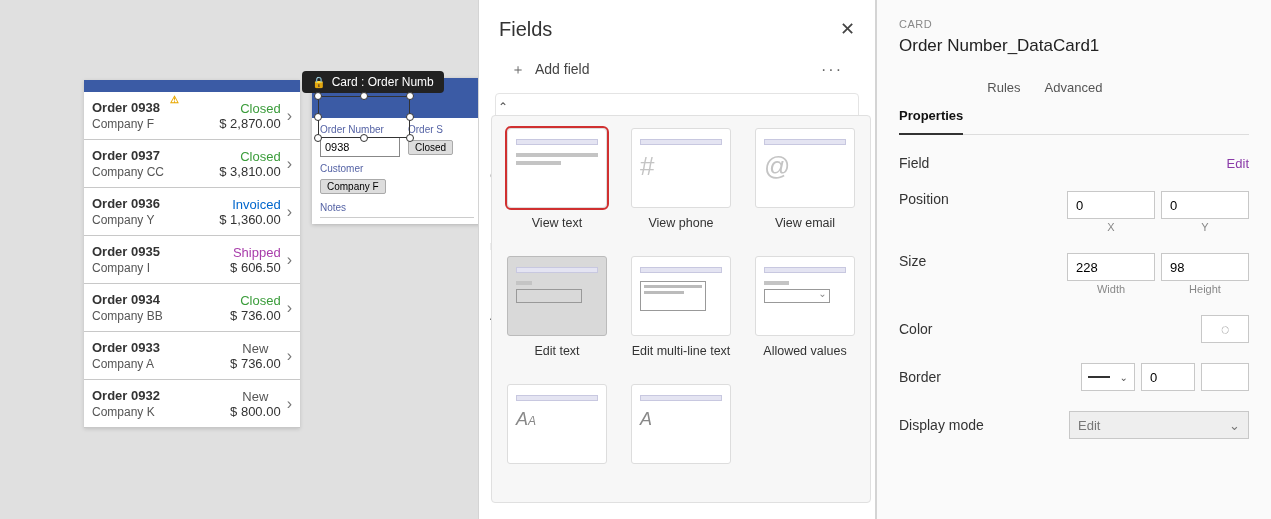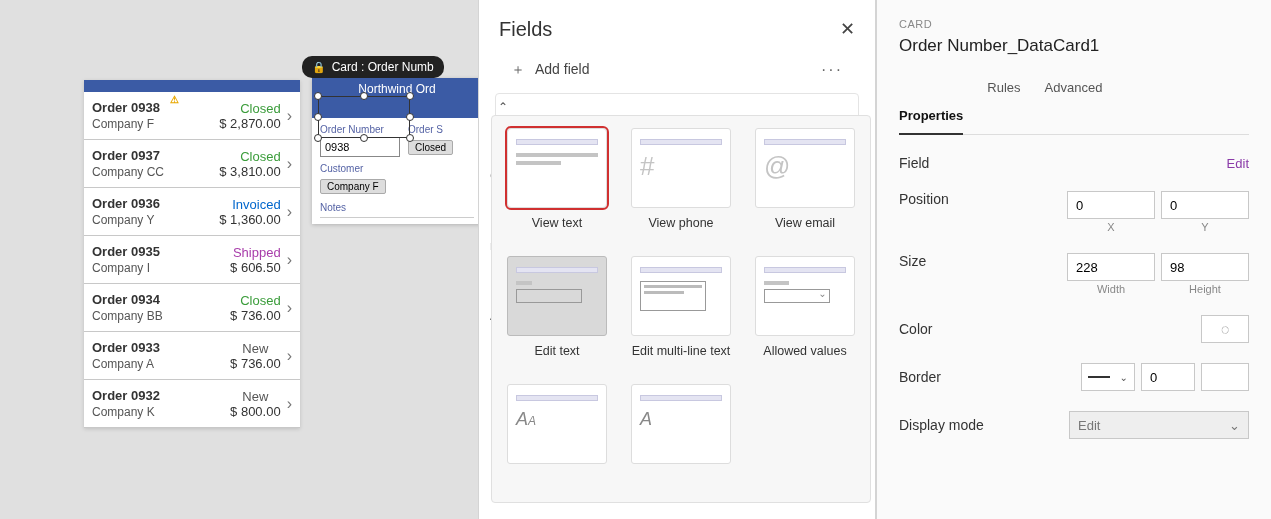--- a/index.html
+++ b/index.html
@@ -33,21 +33,21 @@
 .selection-overlay { position: absolute; left: 318px; top: 96px; width: 92px; height: 42px; border: 1px solid #333; }
 .sel-handle { position: absolute; width: 8px; height: 8px; background: #fff; border: 1px solid #333; border-radius: 50%; }
 .sel-handle.nw { left: -5px; top: -5px; }
 .sel-handle.n  { left: calc(50% - 4px); top: -5px; }
 .sel-handle.ne { right: -5px; top: -5px; }
 .sel-handle.w  { left: -5px; top: calc(50% - 4px); }
 .sel-handle.e  { right: -5px; top: calc(50% - 4px); }
 .sel-handle.sw { left: -5px; bottom: -5px; }
 .sel-handle.s  { left: calc(50% - 4px); bottom: -5px; }
 .sel-handle.se { right: -5px; bottom: -5px; }
-.sel-tooltip { position: absolute; left: 302px; top: 56px; background: #222; color: #fff; font-size: 12px; padding: 4px 10px; border-radius: 10px; white-space: nowrap; }
+.sel-tooltip { position: absolute; left: 302px; top: 71px; background: #222; color: #fff; font-size: 12px; padding: 4px 10px; border-radius: 4px; white-space: nowrap; }
 .sel-tooltip .lock { margin-right: 6px; font-size: 11px; }
 
 .fields-panel { position: absolute; left: 478px; top: 0; width: 398px; height: 519px; background: #fff; border-left: 1px solid #d4d4d4; border-right: 1px solid #d4d4d4; }
 .fields-header { display: flex; justify-content: space-between; padding: 18px 20px 10px 20px; }
 .fields-title { font-size: 20px; color: #333; }
 .close-btn { font-size: 18px; color: #444; cursor: pointer; }
 .add-row { display: flex; align-items: flex-start; justify-content: space-between; padding: 10px 32px; }
 .add-field { color: #444; font-size: 14px; cursor: pointer; }
 .add-field .plus { margin-right: 10px; color: #666; }
 .more-btn { color: #666; letter-spacing: 2px; cursor: pointer; }

